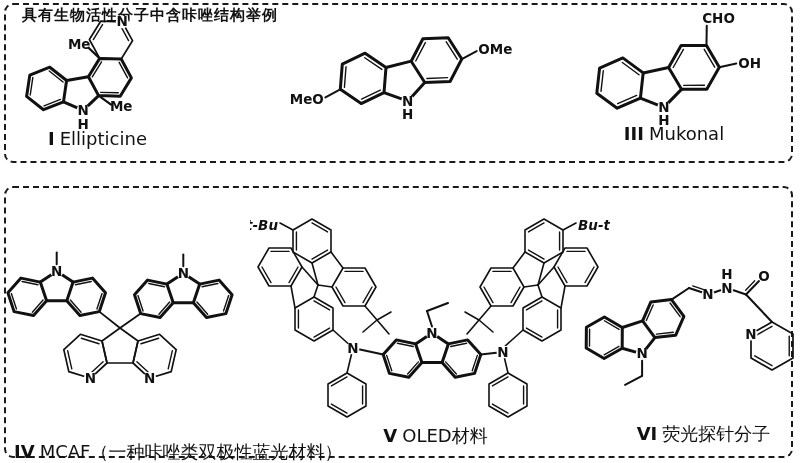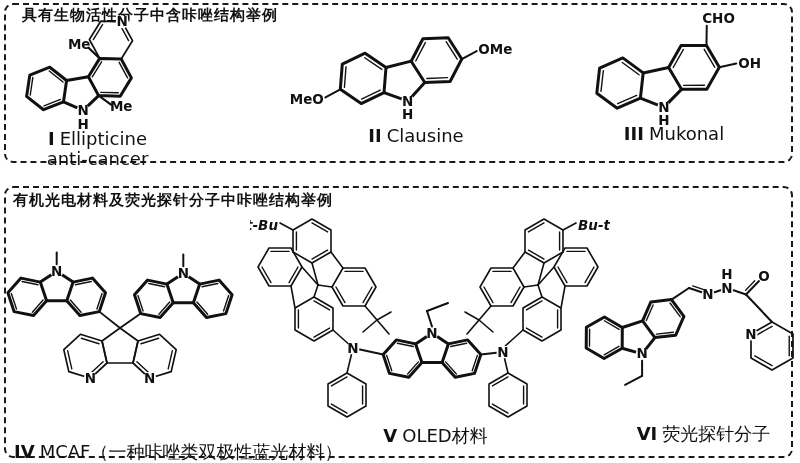--- a/index.html
+++ b/index.html
@@ -24,21 +24,20 @@
 </style>
 </head>
 <body>
 
 <div class="canvas">
 
   <section class="panel panel-1"></section>
   <div class="panel-title title-1">具有生物活性分子中含咔唑结构举例</div>
 
   <section class="panel panel-2"></section>
-  <div class="panel-title title-2">有机光电材料及荧光探针分子中咔唑结构举例</div>
 
   <svg id="mol1" class="mol" style="left:14px;top:16px" width="165" height="128" viewBox="0 0 165 128">
       <path d="M52.6,64.5L49.5,85.8L29.5,93.7L12.6,80.4L15.8,59.1L35.8,51.2Z" fill="none" stroke="#111111" stroke-width="3" stroke-linejoin="round"></path>
       <line x1="46.45410663926651" y1="83.41740892868965" x2="30.04838092095133" y2="89.91971798820164" stroke="#111111" stroke-width="1.4" stroke-linecap="round"></line>
       <line x1="16.22915651741981" y1="78.97990071665461" x2="18.81565783220347" y2="61.5377743855956" stroke="#111111" stroke-width="1.4" stroke-linecap="round"></line>
       <line x1="35.22138355051865" y1="55.03546532608361" x2="49.040607954050174" y2="65.97528259763064" stroke="#111111" stroke-width="1.4" stroke-linecap="round"></line>
       <path d="M74.4,60.7L84.6,79.6L106.2,80.2L117.4,61.9L107.2,43.0L85.7,42.4Z" fill="none" stroke="#111111" stroke-width="3" stroke-linejoin="round"></path>
       <line x1="86.6744431184875" y1="76.32547843423009" x2="104.31470319110795" y2="76.8245616139831" stroke="#111111" stroke-width="1.4" stroke-linecap="round"></line>
       <line x1="113.55888851691994" y1="61.81804294001869" x2="105.16281377011146" y2="46.31244108630126" stroke="#111111" stroke-width="1.4" stroke-linecap="round"></line>
       <line x1="87.52255369749099" y1="45.81335790654827" x2="78.27836837167902" y2="60.81987658051268" stroke="#111111" stroke-width="1.4" stroke-linecap="round"></line>
@@ -268,24 +267,22 @@
       <path d="M220.0,64.0L241.0,76.0L241.0,100.0L220.0,112.0L199.0,100.0L199.0,76.0Z" fill="none" stroke="#111111" stroke-width="1.7" stroke-linejoin="round"></path>
       <line x1="237.22" y1="78.16" x2="237.22" y2="97.84" stroke="#111111" stroke-width="1.4" stroke-linecap="round"></line>
       <line x1="220" y1="107.68" x2="202.78" y2="97.84" stroke="#111111" stroke-width="1.4" stroke-linecap="round"></line>
       <line x1="202.78" y1="78.16" x2="220" y2="68.32" stroke="#111111" stroke-width="1.4" stroke-linecap="round"></line>
       <circle cx="199" cy="76" r="6.5" fill="#fff"></circle>
       <text x="199" y="80.6" text-anchor="middle" font-size="13.5" font-weight="700" fill="#111111" font-style="normal">N</text>
     </svg>
 
   <div class="cap cap-1">
     <div><b>I</b><span>Ellipticine</span></div>
-    <div>anti-cancer</div>
   </div>
   <div class="cap cap-2">
-    <div><b>II</b><span>Clausine</span></div>
   </div>
   <div class="cap cap-3">
     <div><b>III</b><span>Mukonal</span></div>
   </div>
 
   <div class="cap cap-4"><b>IV</b><span>MCAF（一种咔唑类双极性蓝光材料）</span></div>
   <div class="cap cap-6"><b>VI</b><span>荧光探针分子</span></div>
   <div class="cap cap-5"><b>V</b><span>OLED材料</span></div>
 
 </div>

